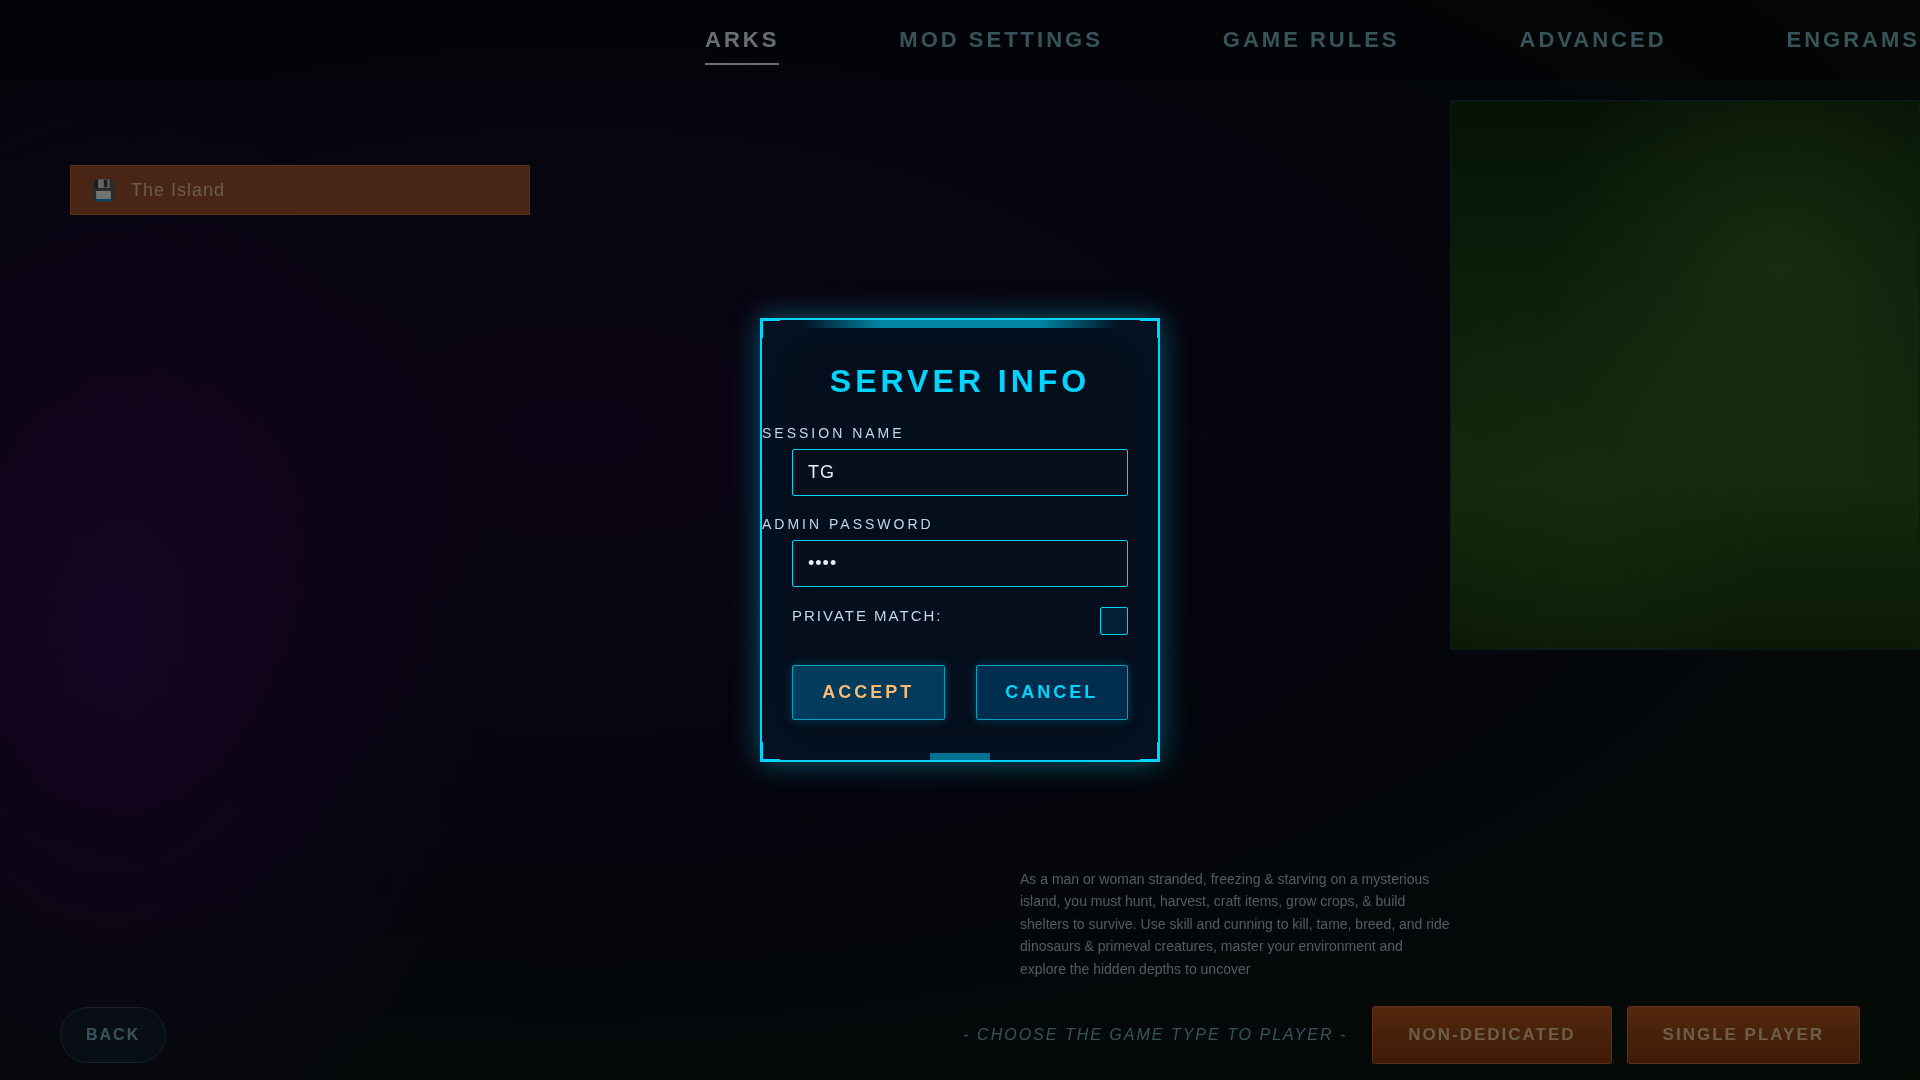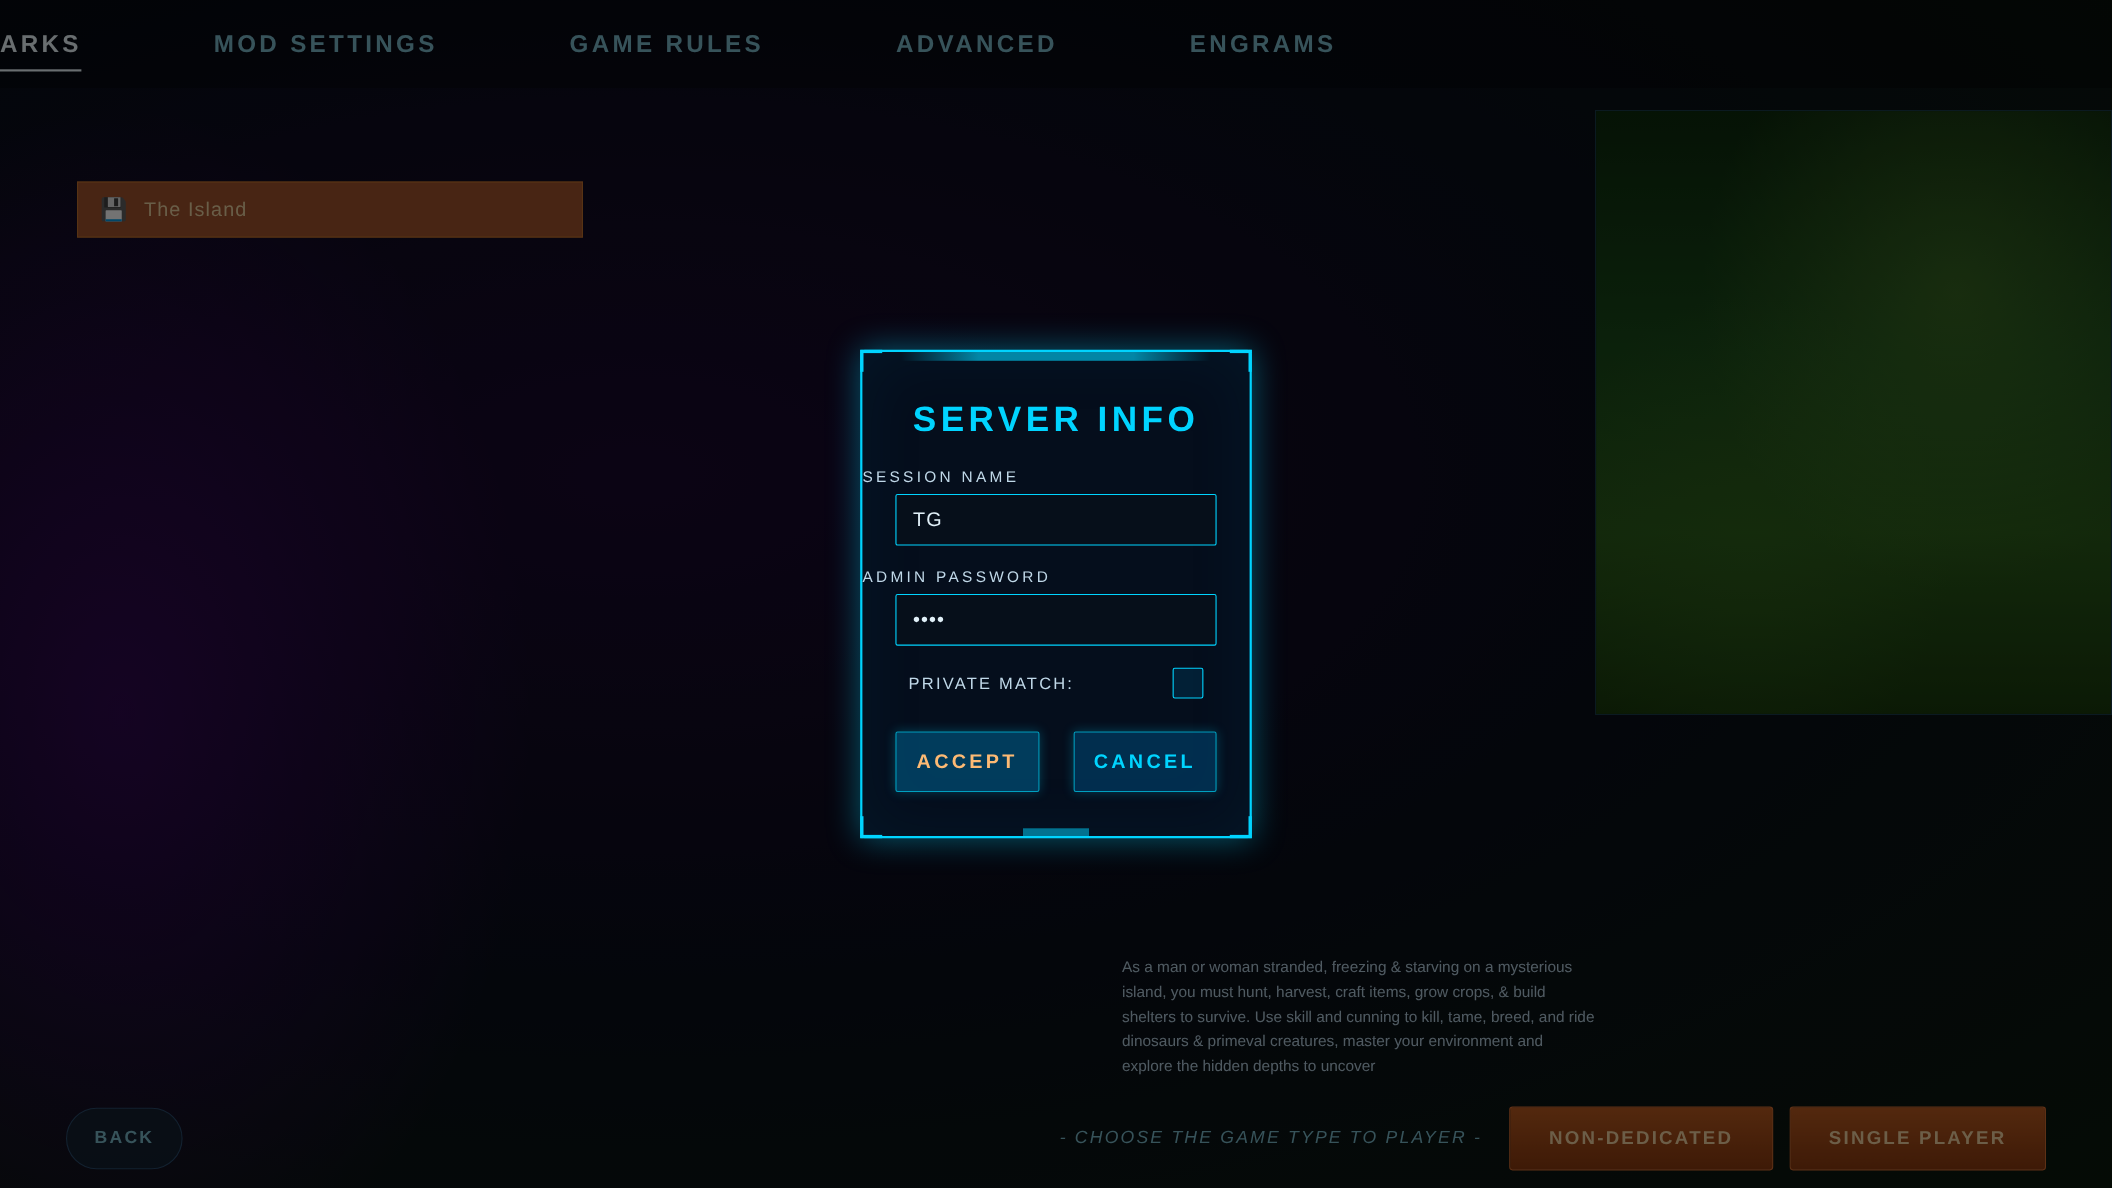--- a/index.html
+++ b/index.html
@@ -53,21 +53,21 @@
 
     
     .top-nav {
       position: absolute;
       top: 0;
       left: 0;
       right: 0;
       height: 80px;
       display: flex;
       align-items: center;
-      justify-content: flex-start;
+      justify-content: flex-end;
       gap: 120px;
       background: rgba(0,0,0,0.3);
     }
 
     .nav-item {
       color: #7ab8c8;
       font-size: 22px;
       font-weight: bold;
       letter-spacing: 3px;
       text-transform: uppercase;
@@ -204,21 +204,21 @@
       background: rgba(0, 0, 0, 0.55);
       display: flex;
       align-items: center;
       justify-content: center;
       z-index: 100;
     }
 
     
     .modal {
       position: relative;
-      width: 356px;
+      width: 400px;
       background: rgba(5, 15, 30, 0.95);
       border: 2px solid #00d4ff;
       border-radius: 4px;
       padding: 0 0 40px 0;
       box-shadow:
         0 0 30px rgba(0, 212, 255, 0.4),
         inset 0 0 60px rgba(0, 100, 150, 0.1);
     }
 
     
@@ -288,22 +288,22 @@
       border-radius: 2px;
       color: #e0f0f8;
       font-size: 18px;
       padding: 12px 15px;
       outline: none;
       letter-spacing: 1px;
     }
 
     .private-match-row {
       display: flex;
-      align-items: center;
-      margin: 0 42px 20px;
+      align-items: flex-start;
+      margin: 0 30px 20px;
       gap: 15px;
     }
 
     .private-match-label {
       color: #c0d8e8;
       font-size: 15px;
       letter-spacing: 2px;
       text-transform: uppercase;
     }
 

